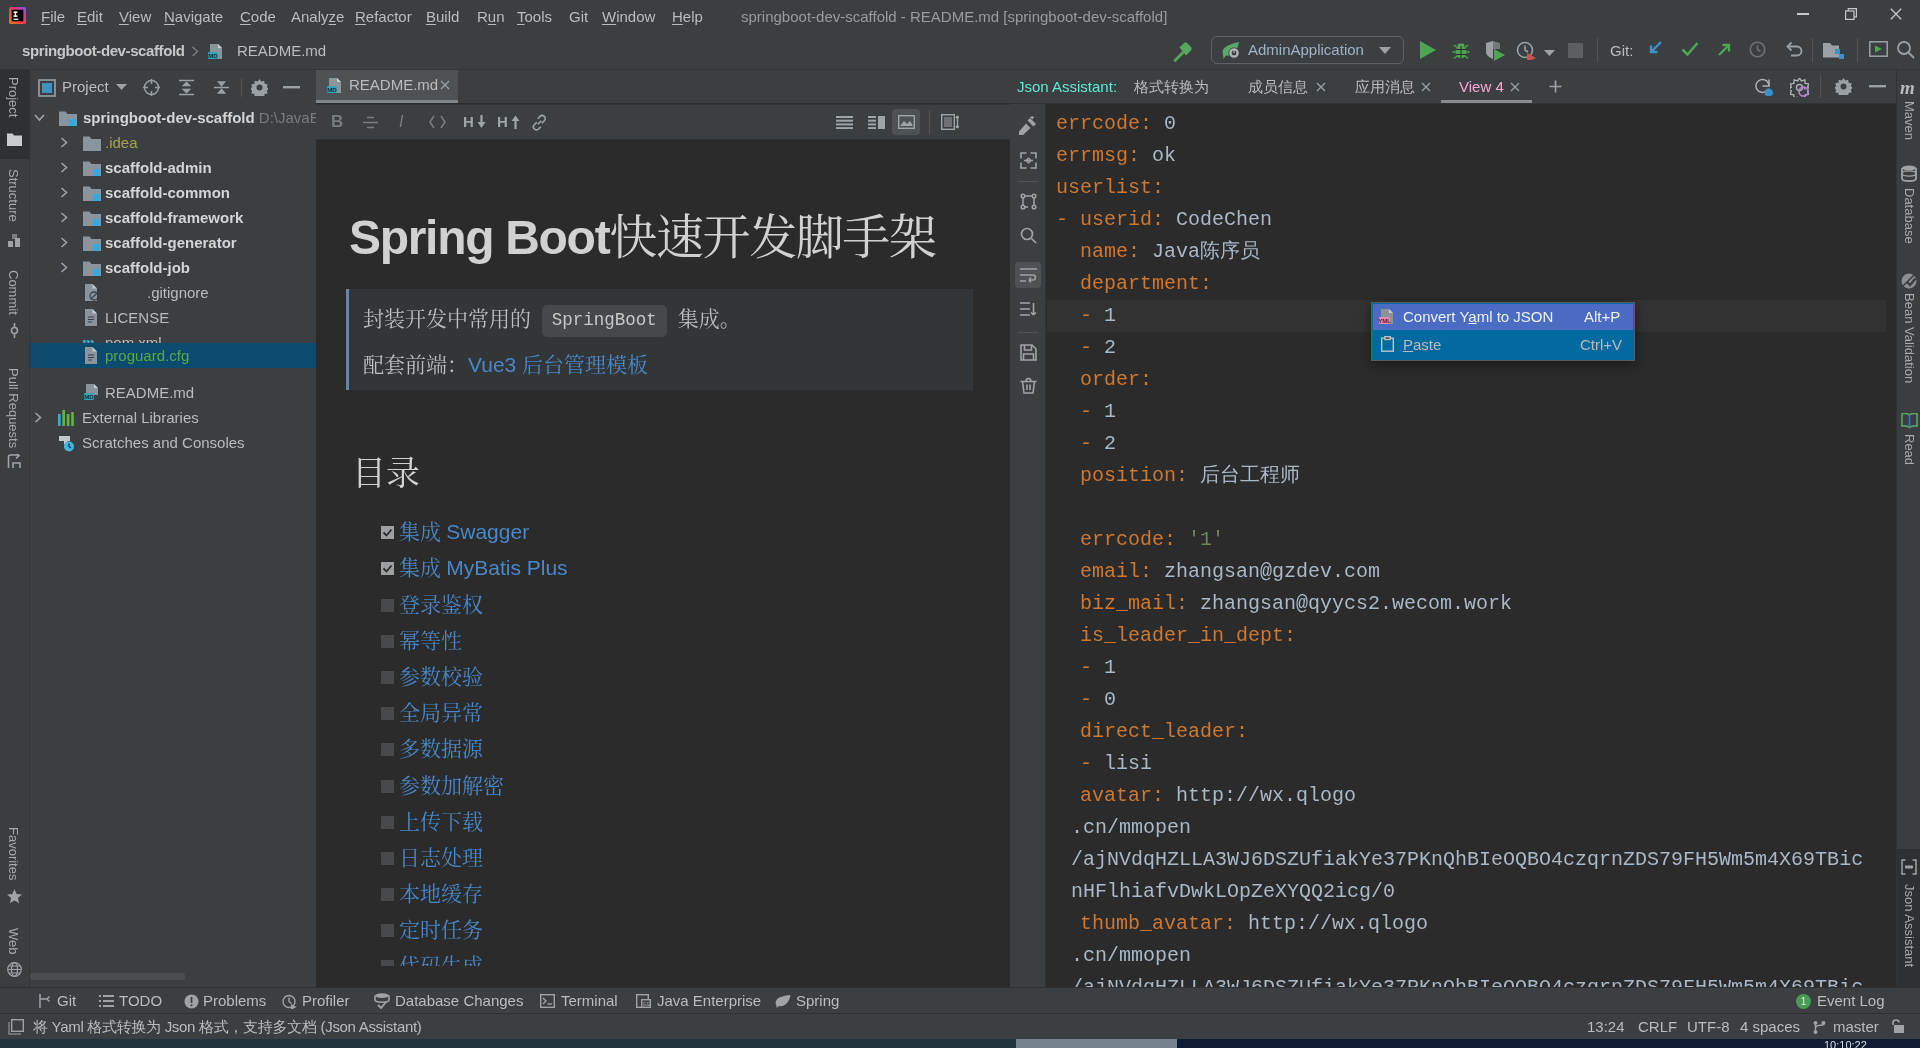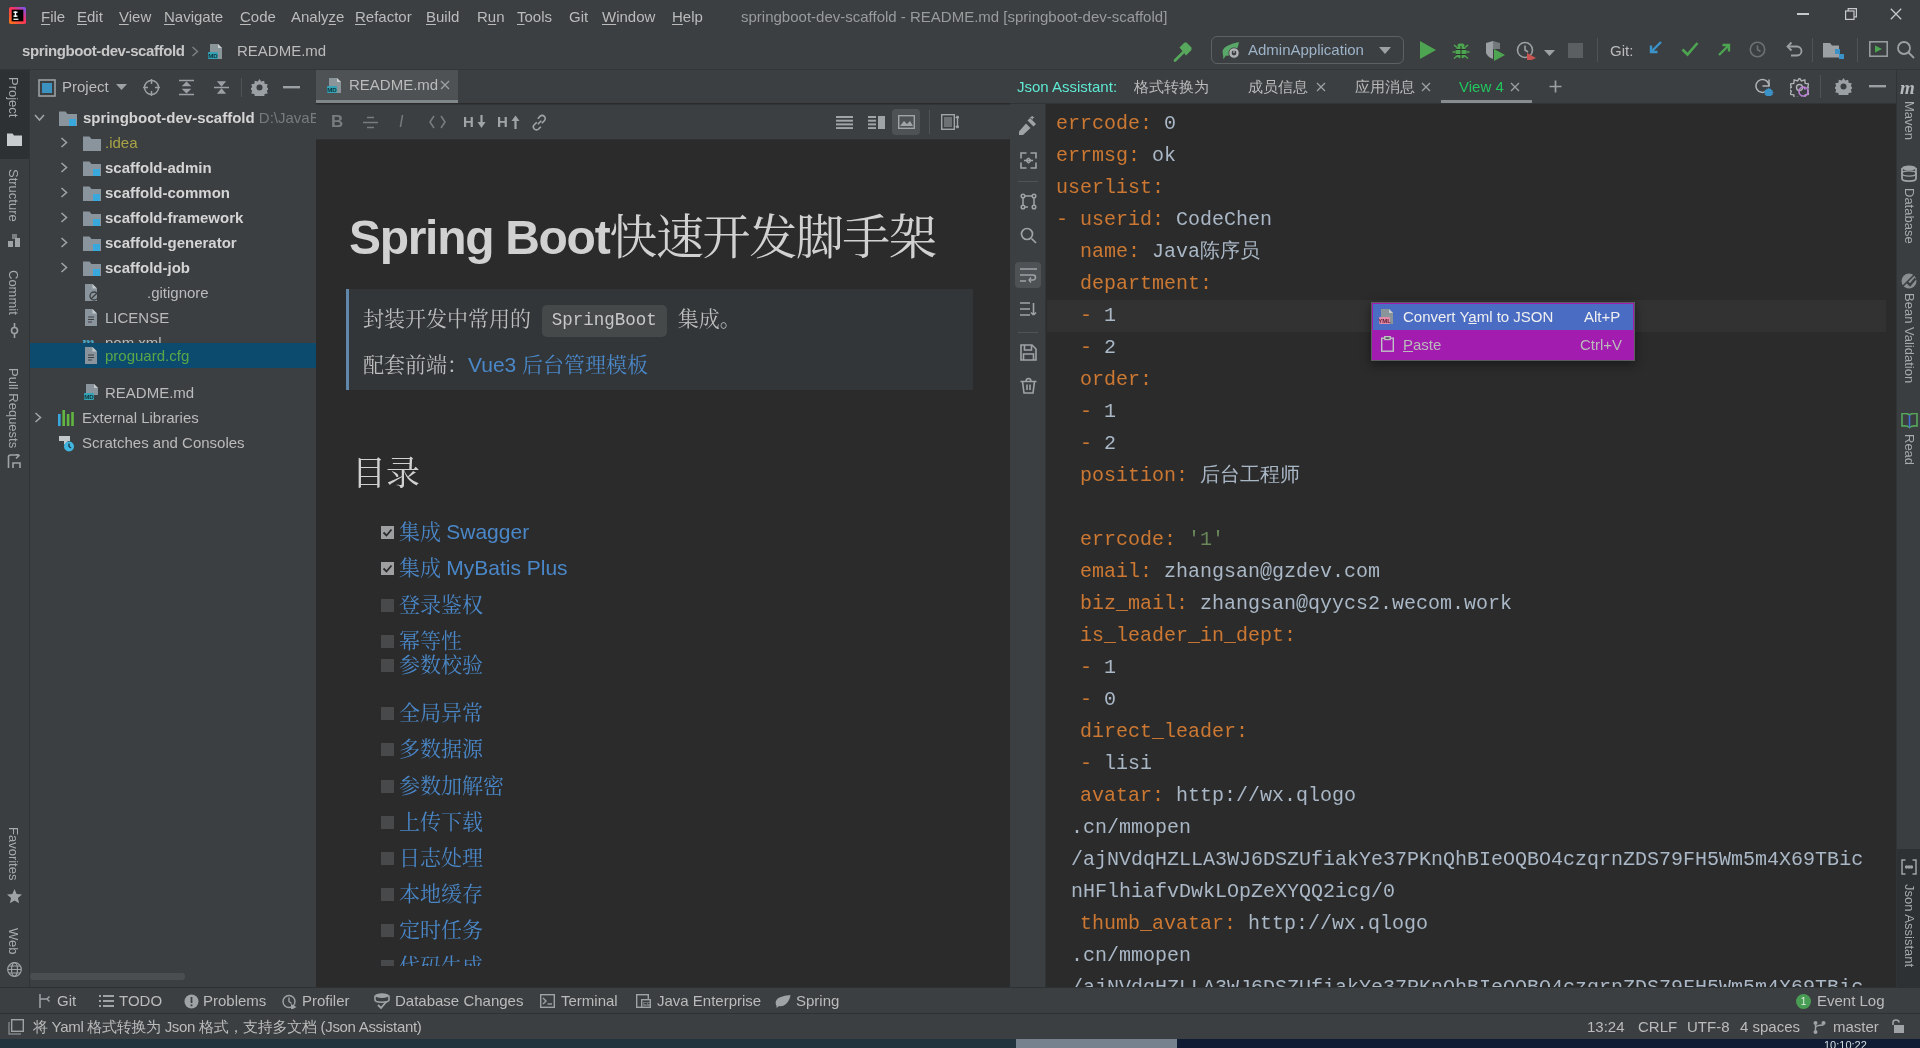--- a/index.html
+++ b/index.html
@@ -476,21 +476,21 @@
               <path d="M2.5 6.5 L5.5 9.5 L10.5 3.5" stroke="#2b2b2b" stroke-width="1.8" fill="none"></path>
             </svg>
           </span><span class="cktext"><span class="cjkserif">集成 </span>Swagger</span></div>
       <div class="ck" style="top:410px"><span class="ckbox on">
             <svg width="13" height="13" viewBox="0 0 13 13">
               <path d="M2.5 6.5 L5.5 9.5 L10.5 3.5" stroke="#2b2b2b" stroke-width="1.8" fill="none"></path>
             </svg>
           </span><span class="cktext"><span class="cjkserif">集成 </span>MyBatis Plus</span></div>
       <div class="ck" style="top:447px"><span class="ckbox"></span><span class="cktext cjkserif">登录鉴权</span></div>
       <div class="ck" style="top:483px"><span class="ckbox"></span><span class="cktext cjkserif">幂等性</span></div>
-      <div class="ck" style="top:507px"><span class="ckbox"></span><span class="cktext cjkserif">参数校验</span></div>
+      <div class="ck" style="top:519px"><span class="ckbox"></span><span class="cktext cjkserif">参数校验</span></div>
       <div class="ck" style="top:555px"><span class="ckbox"></span><span class="cktext cjkserif">全局异常</span></div>
       <div class="ck" style="top:591px"><span class="ckbox"></span><span class="cktext cjkserif">多数据源</span></div>
       <div class="ck" style="top:628px"><span class="ckbox"></span><span class="cktext cjkserif">参数加解密</span></div>
       <div class="ck" style="top:664px"><span class="ckbox"></span><span class="cktext cjkserif">上传下载</span></div>
       <div class="ck" style="top:700px"><span class="ckbox"></span><span class="cktext cjkserif">日志处理</span></div>
       <div class="ck" style="top:736px"><span class="ckbox"></span><span class="cktext cjkserif">本地缓存</span></div>
       <div class="ck" style="top:772px"><span class="ckbox"></span><span class="cktext cjkserif">定时任务</span></div>
       <div class="ck" style="top:808px"><span class="ckbox"></span><span class="cktext cjkserif">代码生成</span></div>
     </div>
   </div>
@@ -498,21 +498,21 @@
     <span class="abs" style="left:7px;top:0;height:33px;line-height:33px;font-size:15px;color:#5eead4">Json Assistant:</span>
     <span class="abs" style="left:124px;top:0;height:33px;line-height:33px;font-size:15px;color:#bbbbbb">格式转换为</span>
     <span class="abs" style="left:238px;top:0;height:33px;line-height:33px;font-size:15px;color:#bbbbbb">成员信息</span>
     <svg class="abs" style="left:306px;top:12px" width="10" height="10" viewBox="0 0 10 10" stroke="#9aa0a3" stroke-width="1.3">
         <path d="M1 1 L9 9 M9 1 L1 9"></path>
       </svg>
     <span class="abs" style="left:345px;top:0;height:33px;line-height:33px;font-size:15px;color:#bbbbbb">应用消息</span>
     <svg class="abs" style="left:411px;top:12px" width="10" height="10" viewBox="0 0 10 10" stroke="#9aa0a3" stroke-width="1.3">
         <path d="M1 1 L9 9 M9 1 L1 9"></path>
       </svg>
-    <span class="abs" style="left:449px;top:0;height:33px;line-height:33px;font-size:15px;color:#22c55e">View 4</span>
+    <span class="abs" style="left:449px;top:0;height:33px;line-height:33px;font-size:15px;color:#f9a8d4">View 4</span>
     <svg class="abs" style="left:500px;top:12px" width="10" height="10" viewBox="0 0 10 10" stroke="#9aa0a3" stroke-width="1.3">
         <path d="M1 1 L9 9 M9 1 L1 9"></path>
       </svg>
     <div class="abs" style="left:431px;top:30px;width:91px;height:3px;background:#888c8f"></div>
     <svg class="abs" style="left:539px;top:10px" width="13" height="13" viewBox="0 0 13 13" stroke="#9aa0a3" stroke-width="1.7">
         <path d="M6.5 0.5 V12.5 M0.5 6.5 H12.5"></path>
       </svg>
     <svg class="abs" style="left:745px;top:8px" width="19" height="18" viewBox="0 0 19 18">
       <path d="M14 8 a6.5 6.5 0 1 0 -2 4.6" fill="none" stroke="#afb1b3" stroke-width="1.5"></path>
       <path d="M14 1.5 V8 H7.5" fill="none" stroke="#afb1b3" stroke-width="1.5"></path>
@@ -709,21 +709,21 @@
       <rect x="2" y="6" width="10" height="8" fill="#9fa3a6"></rect>
       <path d="M4 6 V3.5 q0 -2.5 3 -2.5 q3 0 3 2.5" fill="none" stroke="#9fa3a6" stroke-width="1.6" transform="translate(-3,0)"></path>
     </svg>
   </div>
   <div class="abs" id="taskbar">
     <div class="abs" style="left:0;top:0;width:1016px;height:9px;background:#22353f"></div>
     <div class="abs" style="left:1016px;top:0;width:161px;height:9px;background:#76828d"></div>
     <div class="abs" style="left:1177px;top:0;width:743px;height:9px;background:#101c33"></div>
     <span class="abs" style="left:1824px;top:0px;font-size:11px;color:#d5dde2;font-family:'Liberation Sans',sans-serif">10:10:22</span>
   </div>
-  <div class="abs" id="ctxmenu" style="left:1371px;top:302px;width:264px;height:59px;background:#a21caf;border:1px solid #5b5e60;box-shadow:0 3px 10px rgba(0,0,0,0.45)">
+  <div class="abs" id="ctxmenu" style="left:1371px;top:302px;width:264px;height:59px;background:#0369a1;border:1px solid #5b5e60;box-shadow:0 3px 10px rgba(0,0,0,0.45)">
     <div class="abs" style="left:1px;top:1px;width:260px;height:26px;background:#4a6cc3;position:absolute"></div>
     <svg class="abs" style="left:6px;top:5px" width="17" height="17" viewBox="0 0 17 17">
       <path d="M3 1 h8 l4 4 v11 h-12 z" fill="#8a9599"></path>
         <path d="M11 1 l4 4 h-4 z" fill="#c8cdd0"></path>
       <rect x="1" y="9" width="11" height="7" rx="1" fill="#e38ba8"></rect>
       <text x="6.5" y="14.8" font-size="6" font-weight="bold" fill="#5d1b30" text-anchor="middle" font-family="Liberation Sans">YML</text>
     </svg>
     <span class="abs" style="left:31px;top:1px;height:26px;line-height:26px;font-size:15px;color:#f0f0f0">Convert Y<u>a</u>ml to JSON</span>
     <span class="abs" style="left:212px;top:1px;height:26px;line-height:26px;font-size:15px;color:#f0f0f0">Alt+P</span>
     <svg class="abs" style="left:9px;top:33px" width="13" height="16" viewBox="0 0 13 16" fill="none" stroke="#bfc2c4" stroke-width="1.4">

